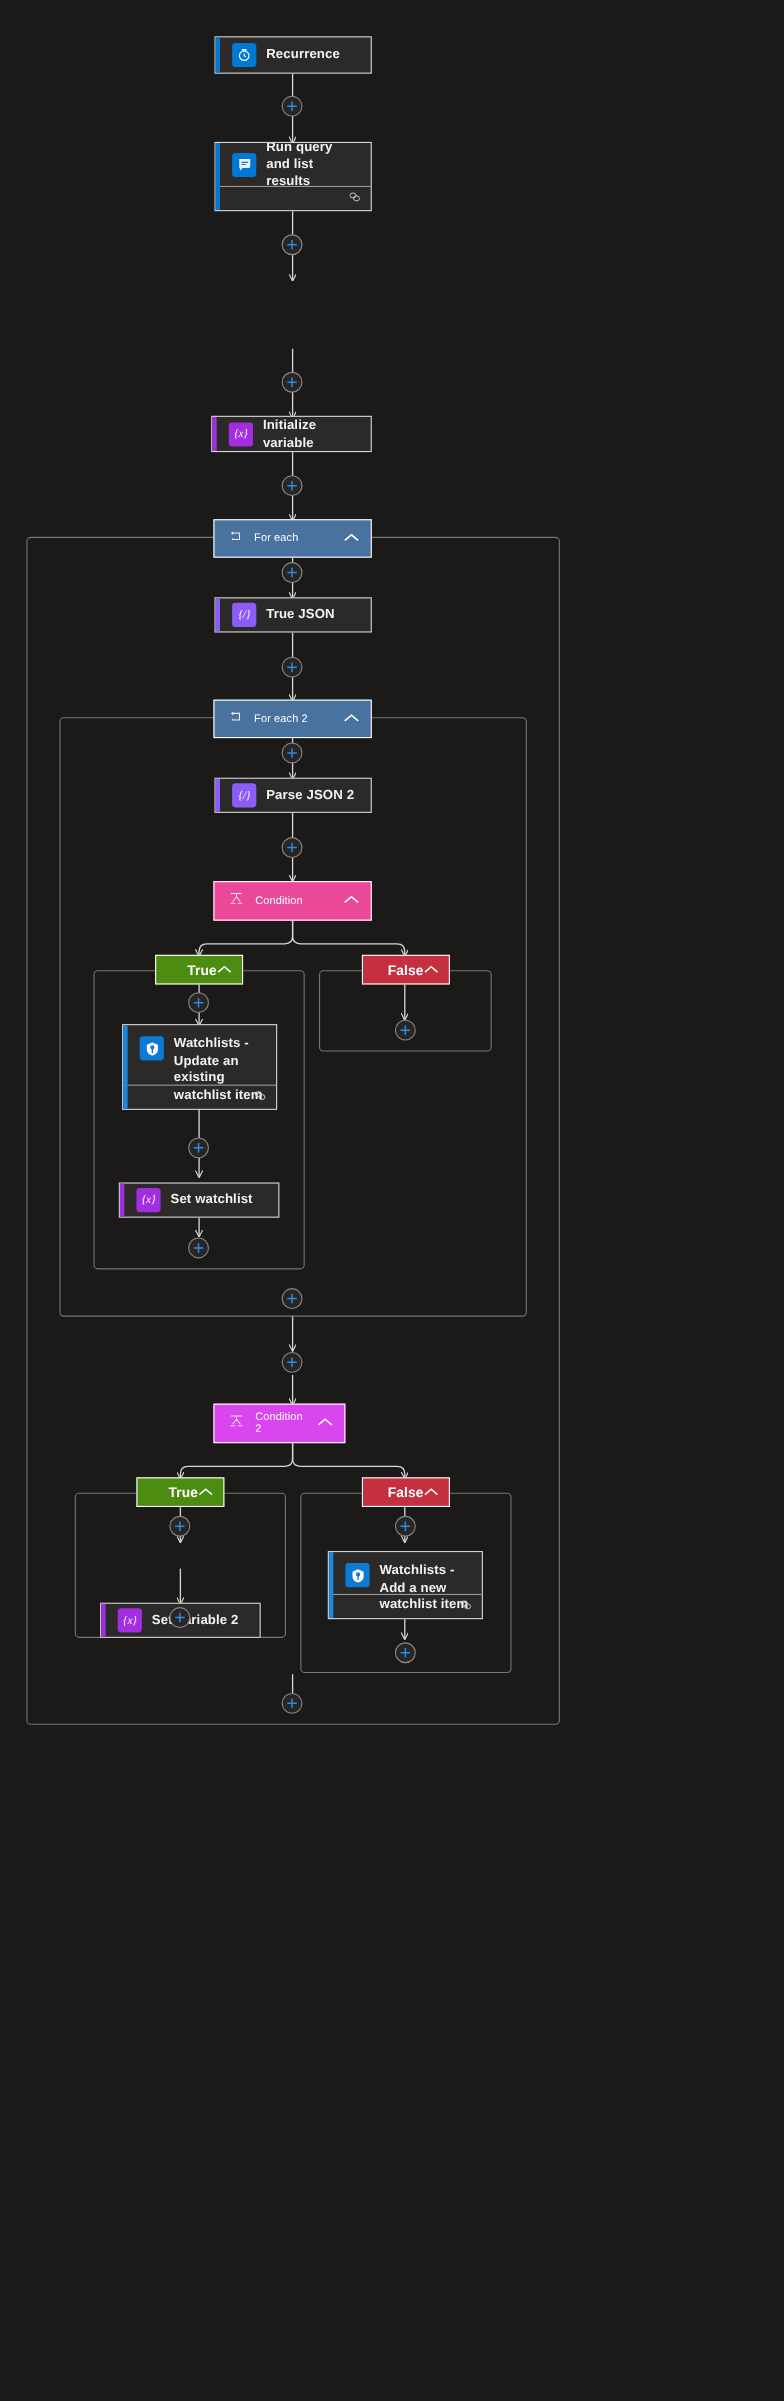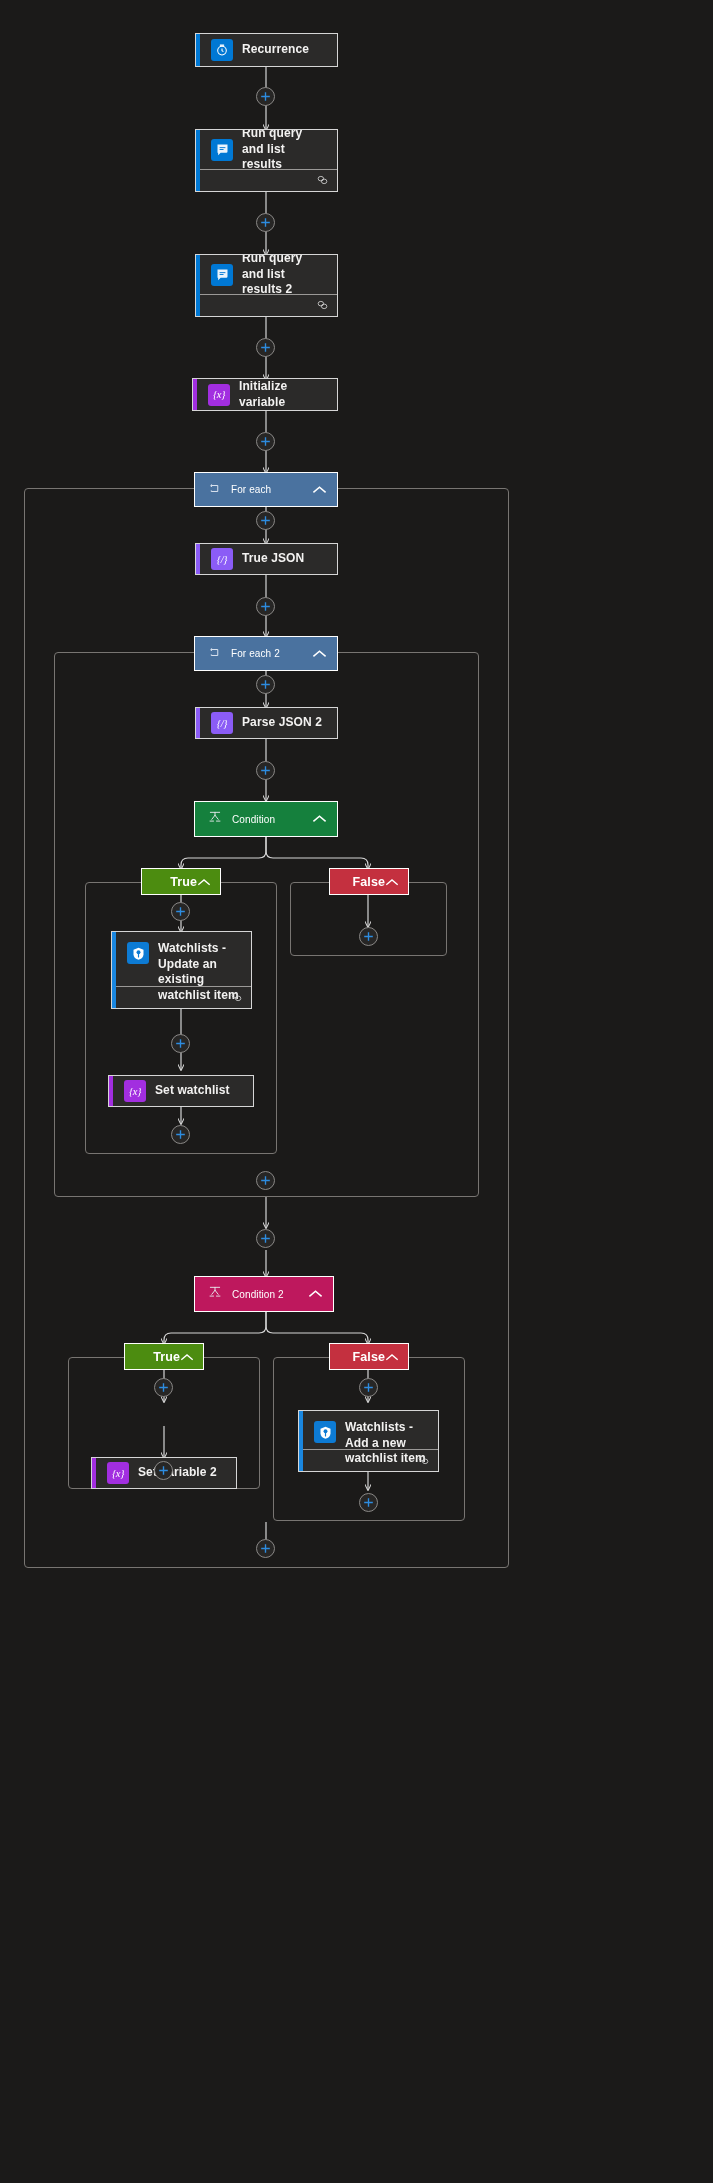--- a/index.html
+++ b/index.html
@@ -193,40 +193,20 @@
     <div class="card-foot">
       <span>
         <svg width="13" height="12" viewBox="0 0 24 20" fill="none" stroke="#d6d6d6" stroke-width="1.5">
           <ellipse cx="9" cy="7.5" rx="5" ry="4.2"></ellipse>
             <ellipse cx="15" cy="12.5" rx="5" ry="4.2"></ellipse>
         </svg>
       </span>
     </div>
   </div>
 
-  <div class="card" style="left:195px; top:254px; width:143px; height:63px;">
-    <span class="accent" style="background:#0078d4;"></span>
-    <div class="card-head">
-      <span class="tile" style="background:#0078d4;">
-        <svg width="15" height="15" viewBox="0 0 24 24">
-          <path d="M4 4h16v11a2 2 0 0 1-2 2H9l-4 4v-4H4z" fill="#fff" opacity=".92"></path>
-          <path d="M8 9h8M8 12h5" stroke="#0078d4" stroke-width="1.5" stroke-linecap="round"></path>
-        </svg>
-      </span>
-      <span class="card-title">Run query and list results 2</span>
-    </div>
-    <div class="card-foot">
-      <span>
-        <svg width="13" height="12" viewBox="0 0 24 20" fill="none" stroke="#d6d6d6" stroke-width="1.5">
-          <ellipse cx="9" cy="7.5" rx="5" ry="4.2"></ellipse>
-            <ellipse cx="15" cy="12.5" rx="5" ry="4.2"></ellipse>
-        </svg>
-      </span>
-    </div>
-  </div>
 
   <div class="card" style="left:192px; top:378px; width:146px; height:33px;">
     <span class="accent" style="background:#a22ee0;"></span>
     <div class="card-head">
       <span class="tile" style="background:#a22ee0;">
         <span class="xvar">{<i>x</i>}</span>
       </span>
       <span class="card-title">Initialize variable</span>
     </div>
   </div>
@@ -274,21 +254,21 @@
   <div class="card" style="left:195px; top:707px; width:143px; height:32px;">
     <span class="accent" style="background:#8b5cf6;"></span>
     <div class="card-head">
       <span class="tile" style="background:#8b5cf6;">
         <span class="xvar">{/}</span>
       </span>
       <span class="card-title">Parse JSON 2</span>
     </div>
   </div>
 
-  <div class="scope-head" style="left:194px; top:801px; width:144px; height:36px; background:#15803d;align-items:center;">
+  <div class="scope-head" style="left:194px; top:801px; width:144px; height:36px; background:#ec4899;align-items:center;">
     <span>
       <svg width="14" height="14" viewBox="0 0 24 24" fill="none" stroke="#e8eaee" stroke-width="1.6">
         <path d="M4 4h16M12 4v5M12 9 6.5 16M12 9l5.5 7M3.5 19h6M14.5 19h6" stroke-linecap="round"></path>
       </svg>
     </span>
     <span class="sh-title">Condition</span>
     <span class="chev">
       <svg width="15" height="10" viewBox="0 0 16 10" fill="none" stroke="#ffffff" stroke-width="1.6">
           <path d="M1.5 7.5 8 2l6.5 5.5"></path>
         </svg>
@@ -338,21 +318,21 @@
   <div class="card" style="left:108px; top:1075px; width:146px; height:32px;">
     <span class="accent" style="background:#a22ee0;"></span>
     <div class="card-head">
       <span class="tile" style="background:#a22ee0;">
         <span class="xvar">{<i>x</i>}</span>
       </span>
       <span class="card-title">Set watchlist</span>
     </div>
   </div>
 
-  <div class="scope-head" style="left:194px; top:1276px; width:140px; height:36px; background:#be185d;">
+  <div class="scope-head" style="left:194px; top:1276px; width:120px; height:36px; background:#d946ef;">
     <span>
       <svg width="14" height="14" viewBox="0 0 24 24" fill="none" stroke="#e8eaee" stroke-width="1.6">
         <path d="M4 4h16M12 4v5M12 9 6.5 16M12 9l5.5 7M3.5 19h6M14.5 19h6" stroke-linecap="round"></path>
       </svg>
     </span>
     <span class="sh-title">Condition 2</span>
     <span class="chev">
       <svg width="15" height="10" viewBox="0 0 16 10" fill="none" stroke="#ffffff" stroke-width="1.6">
           <path d="M1.5 7.5 8 2l6.5 5.5"></path>
         </svg>

